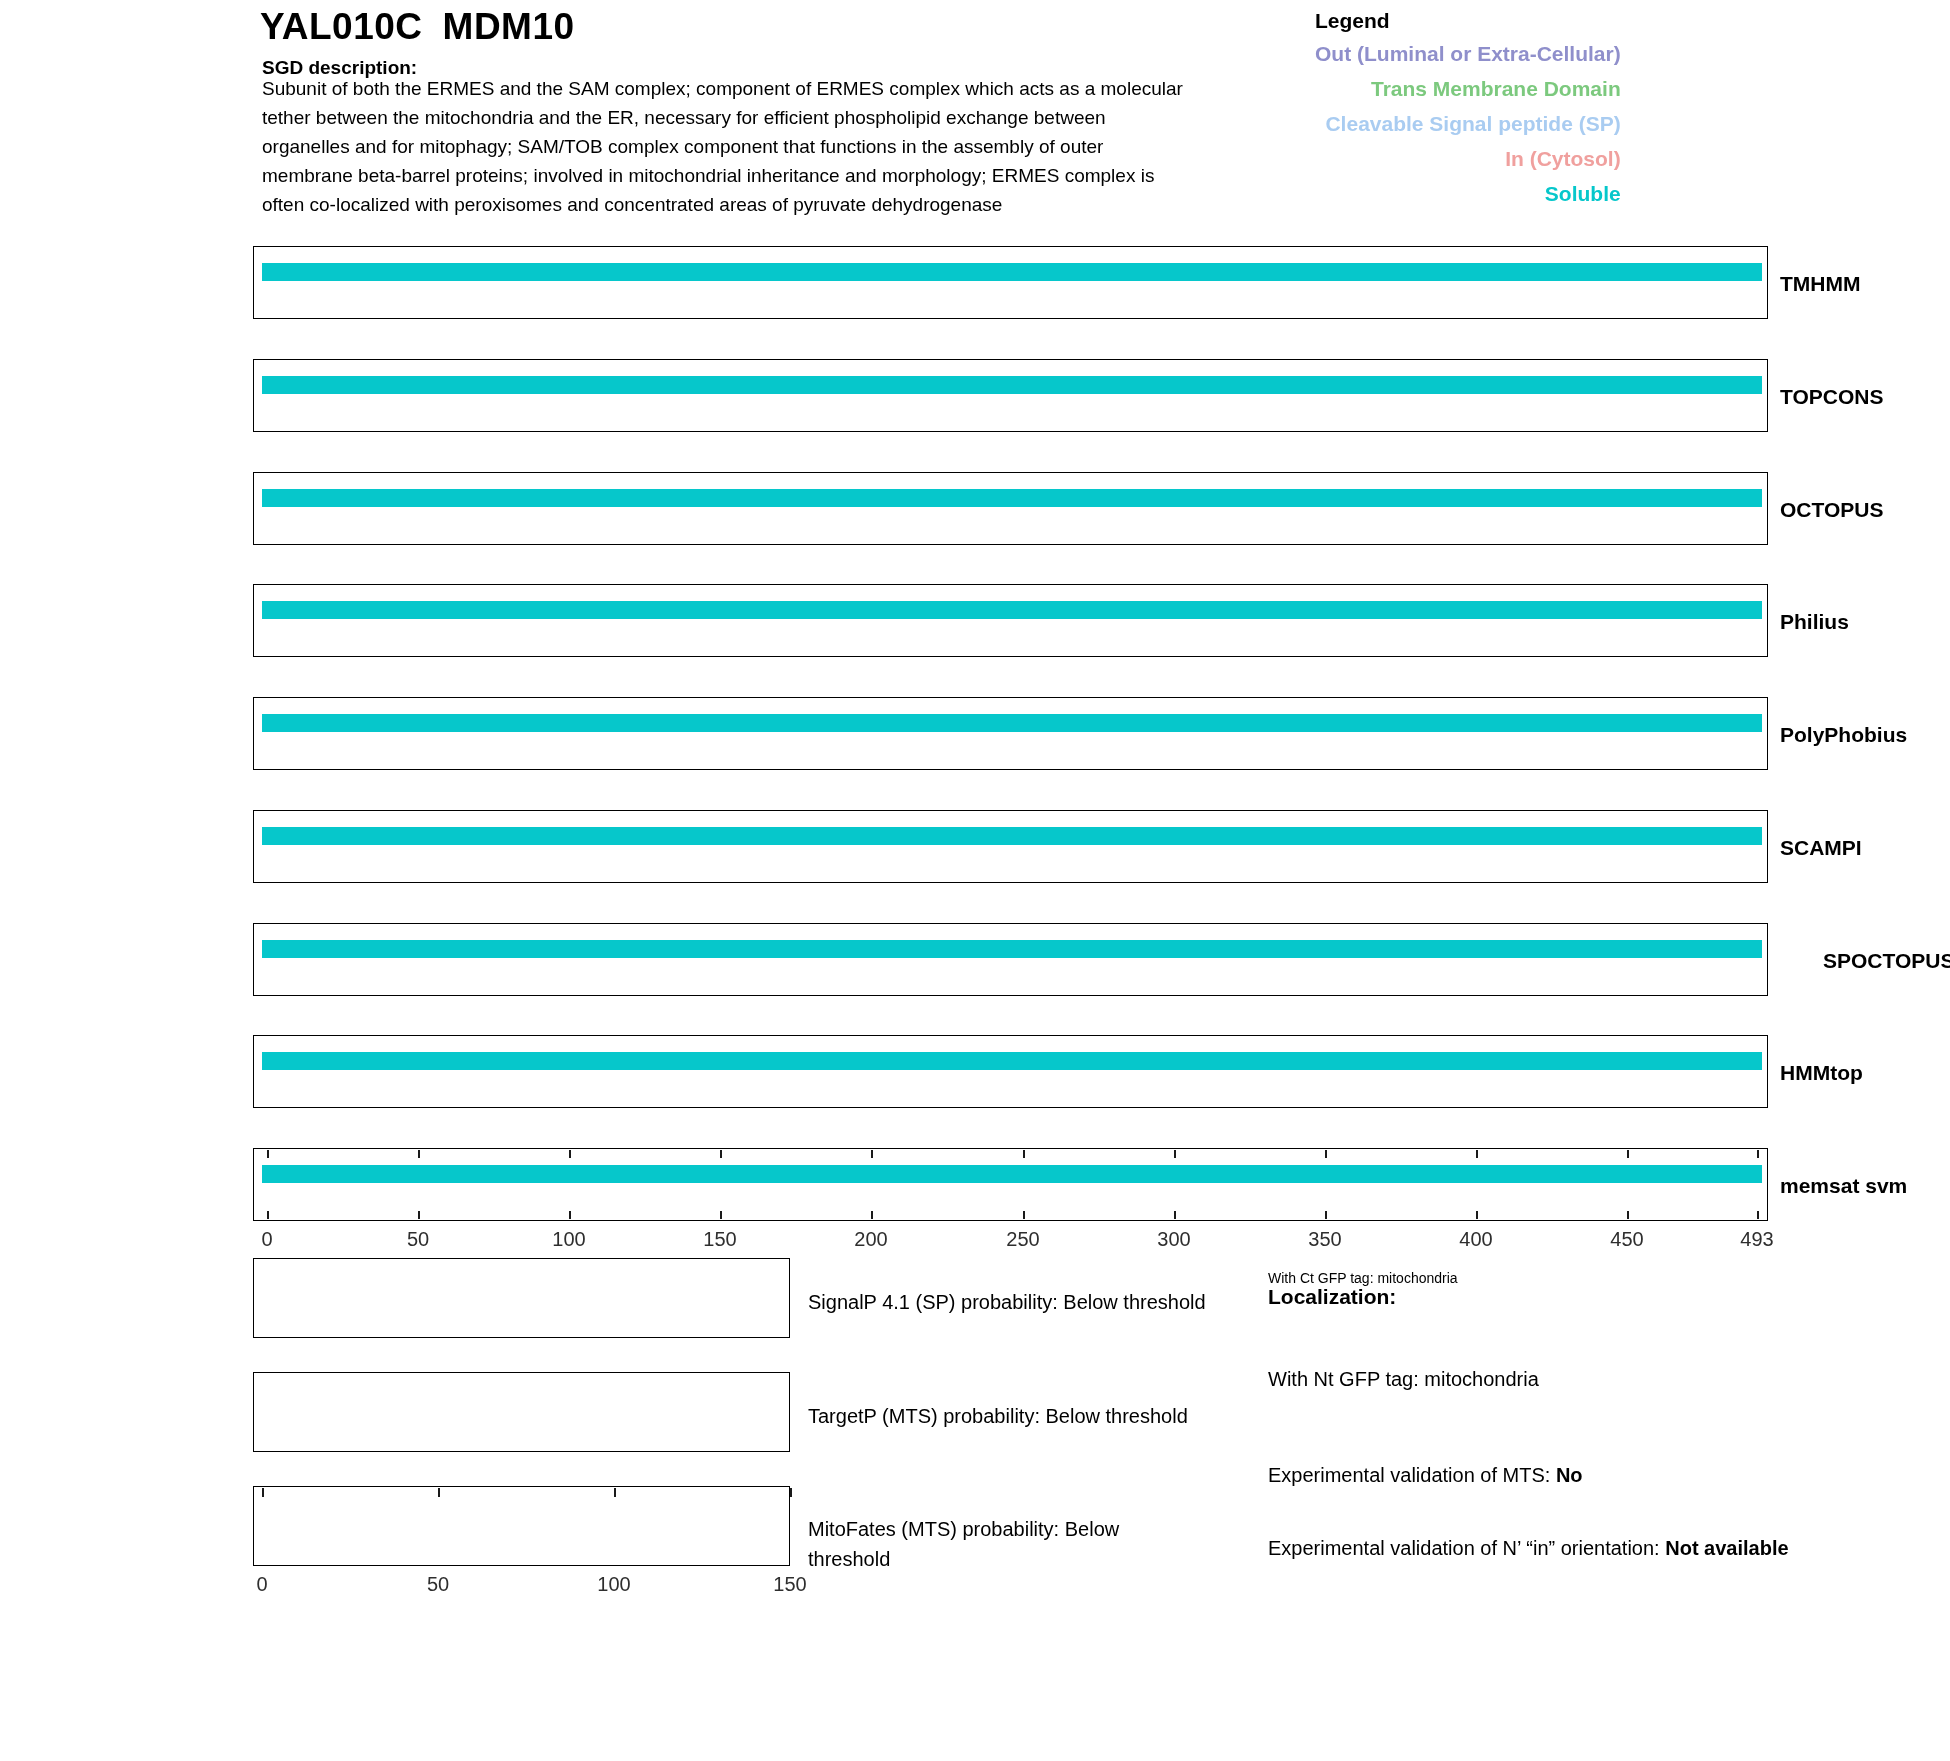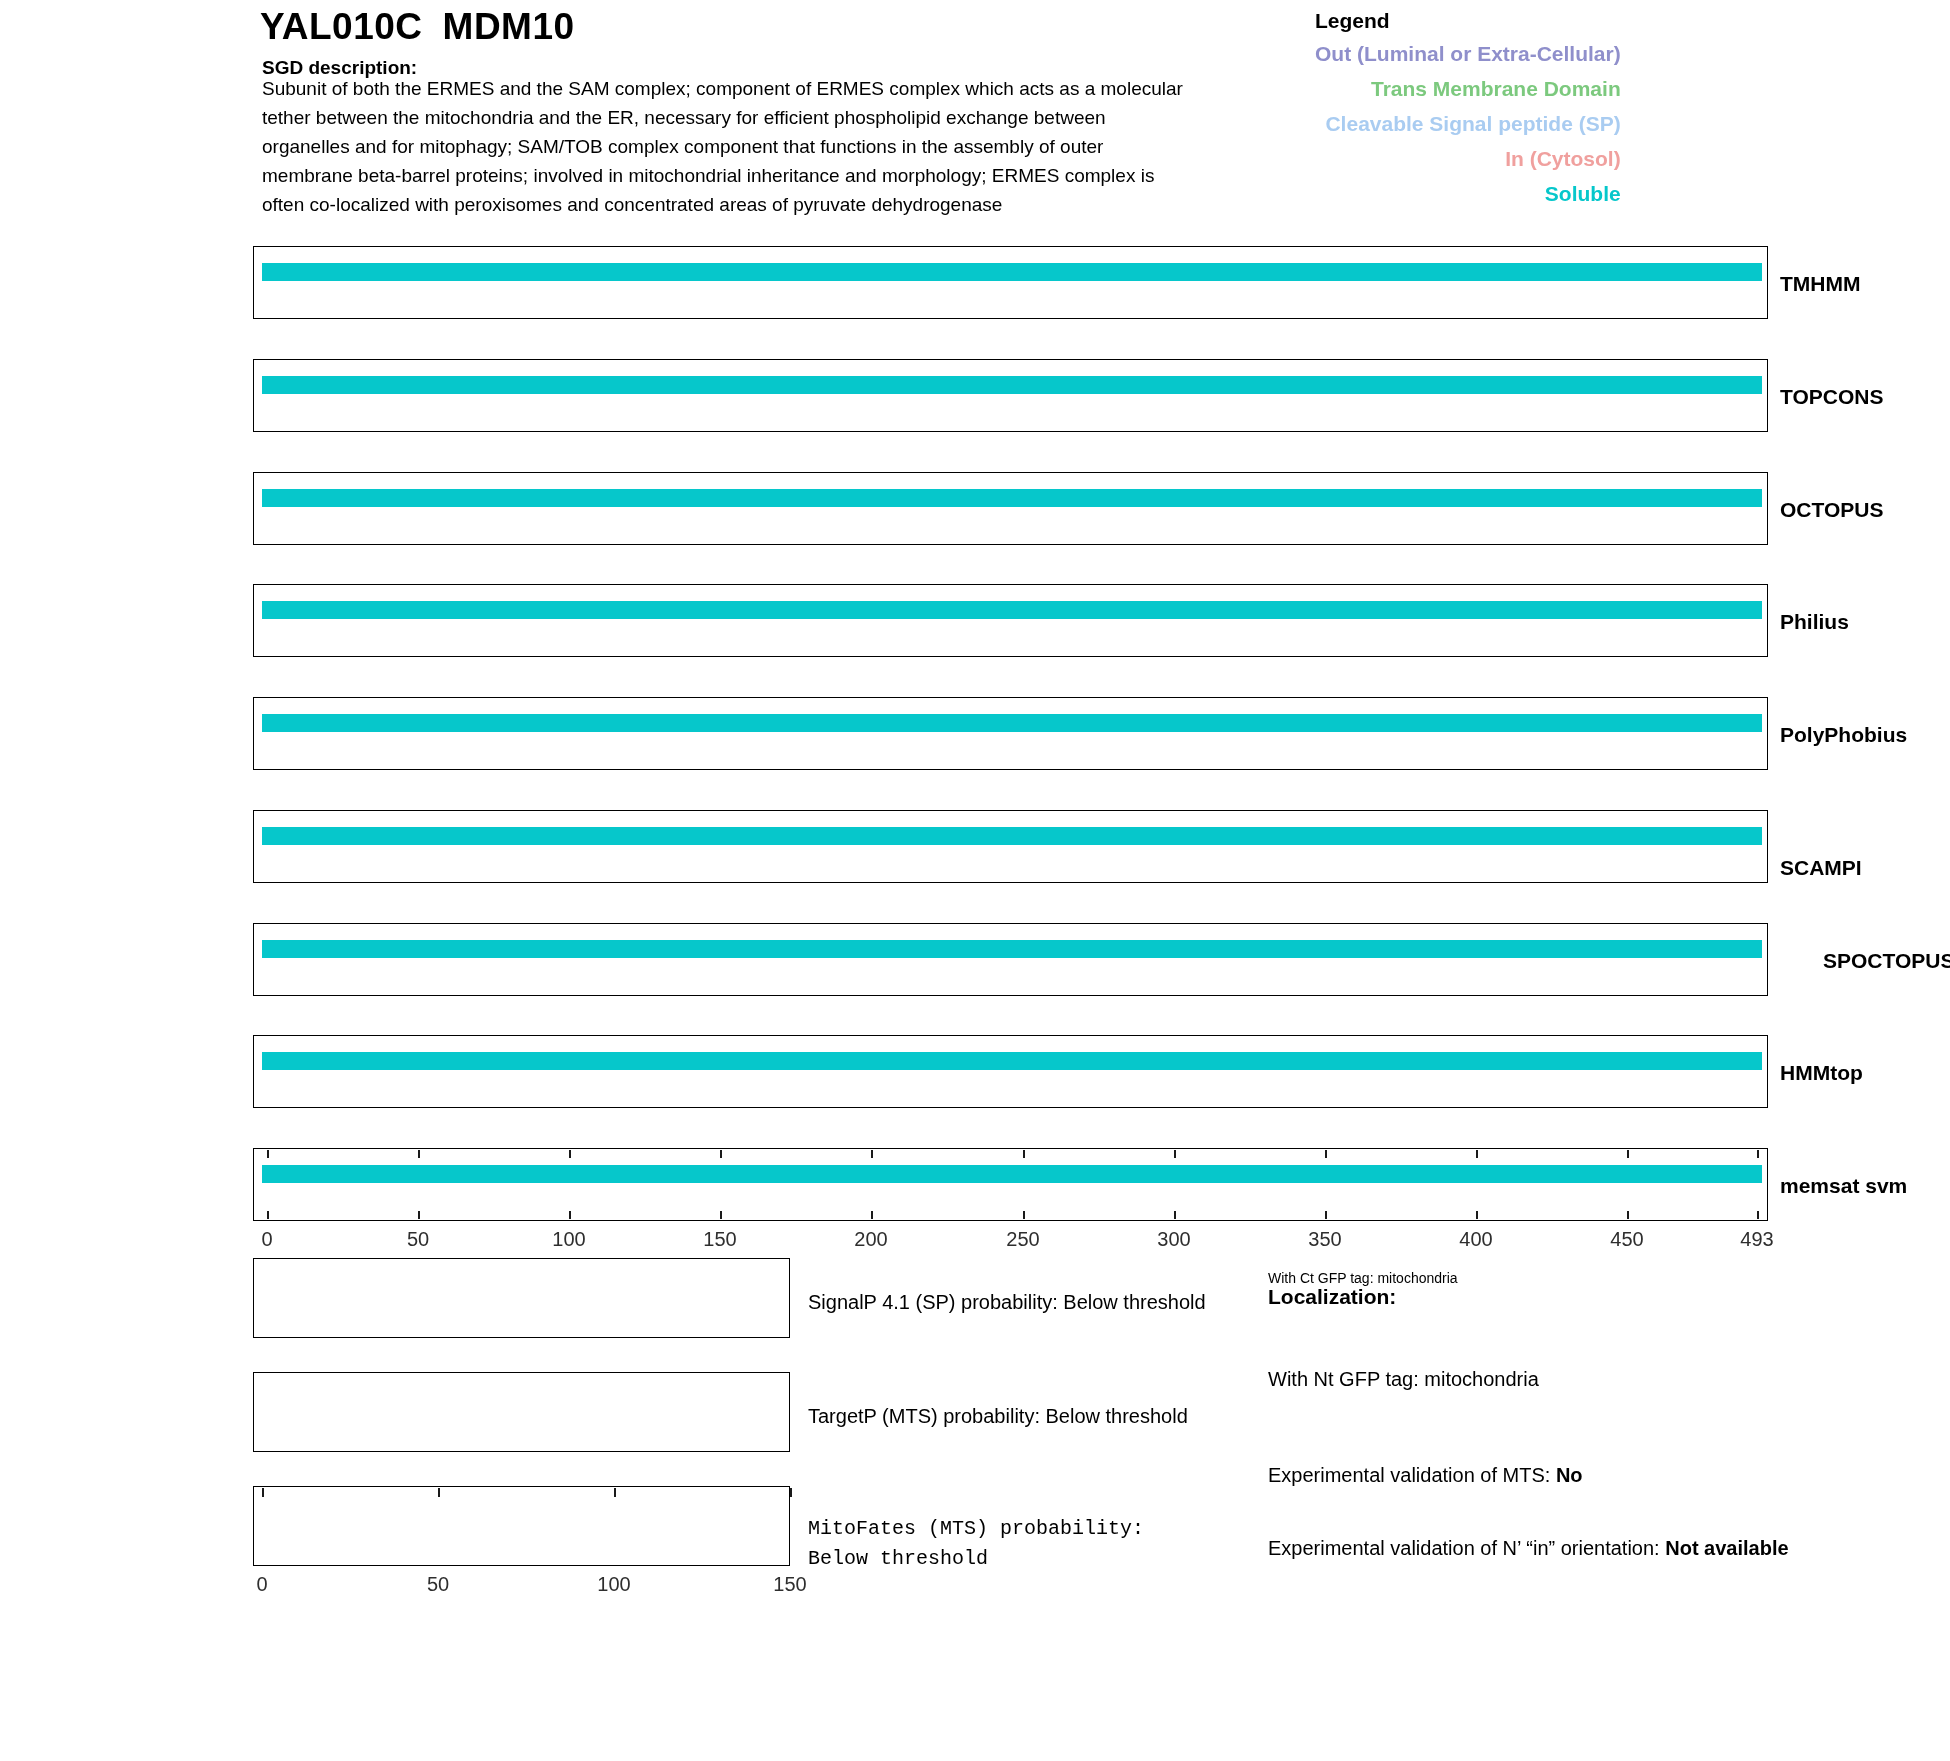--- a/index.html
+++ b/index.html
@@ -25,21 +25,21 @@
 
   
   .tbox { border: 1.5px solid #000; background: #fff; }
   .tbar { }
   .tlabel { font-size: 21px; font-weight: bold; white-space: nowrap; }
   .tick { width: 2px; background: #1a1a1a; }
   .axis-label { font-size: 20px; color: #2e2e2e; text-align: center; }
 
   
   .caption { font-size: 20px; line-height: 30px; }
-  .cap-wrap { max-width: 350px; font-family: Liberation Mono, monospace; }
+  .cap-wrap { max-width: 350px; }
 
   
   .loc-title { left: 1268px; top: 1285px; font-size: 21px; font-weight: bold; }
   .loc-ct  { left: 1268px; top: 1270px; font-size: 14px; }
   .loc-nt  { left: 1268px; top: 1368px; font-size: 20px; }
   .loc-mts { left: 1268px; top: 1464px; font-size: 20px; }
   .loc-orient { left: 1268px; top: 1532px; font-size: 20px; line-height: 33px; max-width: 565px; }
 </style>
 </head>
 <body>
@@ -77,21 +77,21 @@
     <div class="abs tbar" style="left: 262px; top: 489px; width: 1500px; height: 18px; background: rgb(6, 199, 203);"></div>
     <div class="abs tlabel" style="left: 1780px; top: 498px;">OCTOPUS</div>
     <div class="abs tbox" style="left: 253px; top: 584px; width: 1515px; height: 73px;"></div>
     <div class="abs tbar" style="left: 262px; top: 601px; width: 1500px; height: 18px; background: rgb(6, 199, 203);"></div>
     <div class="abs tlabel" style="left: 1780px; top: 610px;">Philius</div>
     <div class="abs tbox" style="left: 253px; top: 697px; width: 1515px; height: 73px;"></div>
     <div class="abs tbar" style="left: 262px; top: 714px; width: 1500px; height: 18px; background: rgb(6, 199, 203);"></div>
     <div class="abs tlabel" style="left: 1780px; top: 723px;">PolyPhobius</div>
     <div class="abs tbox" style="left: 253px; top: 810px; width: 1515px; height: 73px;"></div>
     <div class="abs tbar" style="left: 262px; top: 827px; width: 1500px; height: 18px; background: rgb(6, 199, 203);"></div>
-    <div class="abs tlabel" style="left: 1780px; top: 836px; margin-top: 20px;">SCAMPI</div>
+    <div class="abs tlabel" style="left: 1780px; top: 836px;">SCAMPI</div>
     <div class="abs tbox" style="left: 253px; top: 923px; width: 1515px; height: 73px;"></div>
     <div class="abs tbar" style="left: 262px; top: 940px; width: 1500px; height: 18px; background: rgb(6, 199, 203);"></div>
     <div class="abs tlabel" style="left: 1780px; top: 949px; margin-left: 43px;">SPOCTOPUS</div>
     <div class="abs tbox" style="left: 253px; top: 1035px; width: 1515px; height: 73px;"></div>
     <div class="abs tbar" style="left: 262px; top: 1052px; width: 1500px; height: 18px; background: rgb(6, 199, 203);"></div>
     <div class="abs tlabel" style="left: 1780px; top: 1061px;">HMMtop</div>
     <div class="abs tbox" style="left: 253px; top: 1148px; width: 1515px; height: 73px;"></div>
     <div class="abs tbar" style="left: 262px; top: 1165px; width: 1500px; height: 18px; background: rgb(6, 199, 203);"></div>
     <div class="abs tlabel" style="left: 1780px; top: 1174px;">memsat svm</div>
     <div class="abs tick" style="left: 267px; top: 1150px; height: 8px;"></div>

